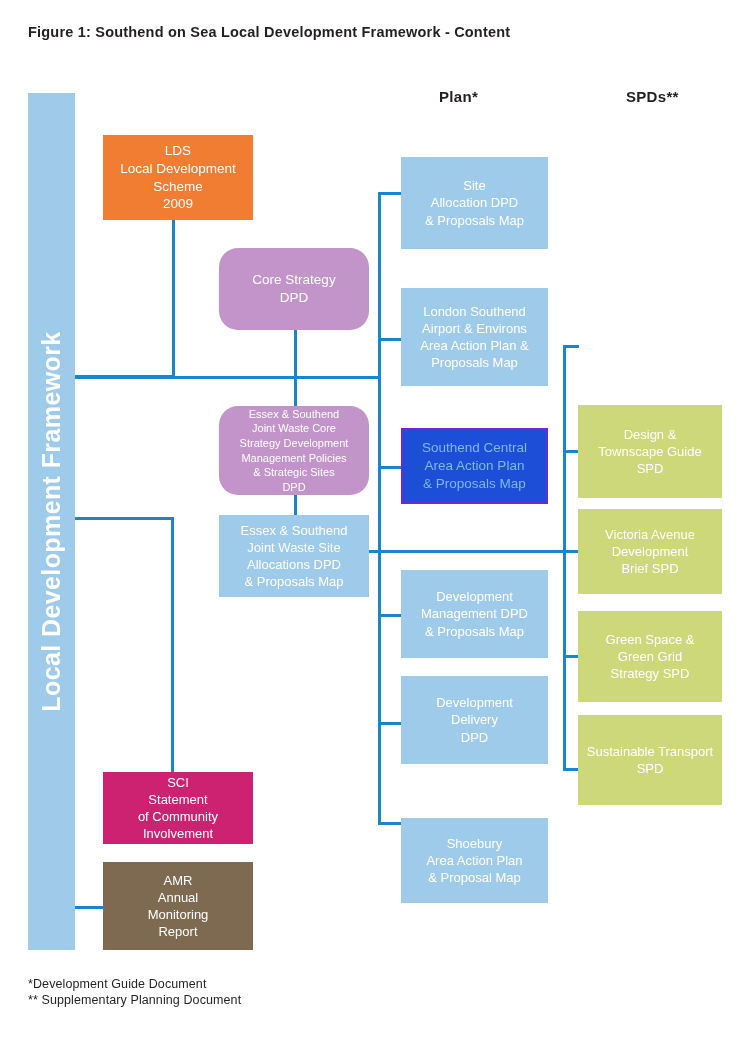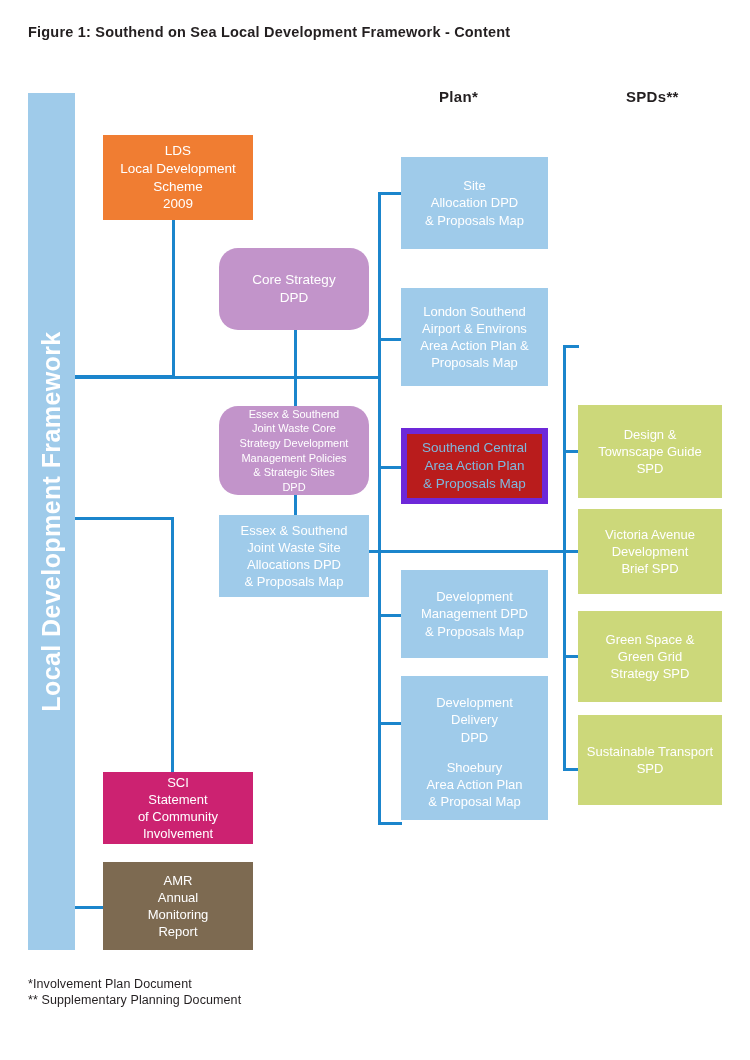--- a/index.html
+++ b/index.html
@@ -50,21 +50,21 @@
   }
   .node .txt{display:block;}
 
   .n-orange{background:#f07d32;}
   .n-purple{background:#c294ca;border-radius:19px;}
   .n-blue{background:#9fcbea;}
   .n-green{background:#ccd87a;}
   .n-pink{background:#cc2271;}
   .n-brown{background:#7d6a51;}
   .n-outline{
-    background:#b91c1c;border:6px solid #6d28d9;color:#7fb8dd;
+    background:#1d4ed8;border:2px solid #6d28d9;color:#7fb8dd;
   }
 
   
   .ln{position:absolute;background:#1b85cc;}
   .lnh{height:3px;}
   .lnv{width:3px;}
 
   .footnote{
     position:absolute;left:28px;font-size:12.5px;color:#231f20;
     white-space:nowrap;letter-spacing:.1px;
@@ -157,37 +157,37 @@
   </div>
 
   <div class="node n-blue" style="left:401px;top:570px;width:147px;height:88px;font-size:13px;">
     <span class="txt">Development<br>Management DPD<br>&amp; Proposals Map</span>
   </div>
 
   <div class="node n-blue" style="left:401px;top:676px;width:147px;height:88px;font-size:13px;">
     <span class="txt">Development<br>Delivery<br>DPD</span>
   </div>
 
-  <div class="node n-blue" style="left:401px;top:749px;width:147px;height:71px;font-size:13px;">
+  <div class="node n-blue" style="left:401px;top:818px;width:147px;height:85px;font-size:13px;">
     <span class="txt">Shoebury<br>Area Action Plan<br>&amp; Proposal Map</span>
   </div>
 
 
   <div class="node n-green" style="left:578px;top:405px;width:144px;height:93px;font-size:13px;">
     <span class="txt">Design &amp;<br>Townscape Guide<br>SPD</span>
   </div>
 
   <div class="node n-green" style="left:578px;top:509px;width:144px;height:85px;font-size:13px;">
     <span class="txt">Victoria Avenue<br>Development<br>Brief SPD</span>
   </div>
 
   <div class="node n-green" style="left:578px;top:611px;width:144px;height:91px;font-size:13px;">
     <span class="txt">Green Space &amp;<br>Green Grid<br>Strategy SPD</span>
   </div>
 
   <div class="node n-green" style="left:578px;top:715px;width:144px;height:90px;font-size:13px;justify-content:center;">
     <span class="txt">Sustainable Transport<br>SPD</span>
   </div>
 
-  <div class="footnote" id="fn1">*Involvement Plan Document</div>
+  <div class="footnote" id="fn1">*Development Guide Document</div>
   <div class="footnote" id="fn2">** Supplementary Planning Document</div>
 
 </div>
 
 </body></html>

